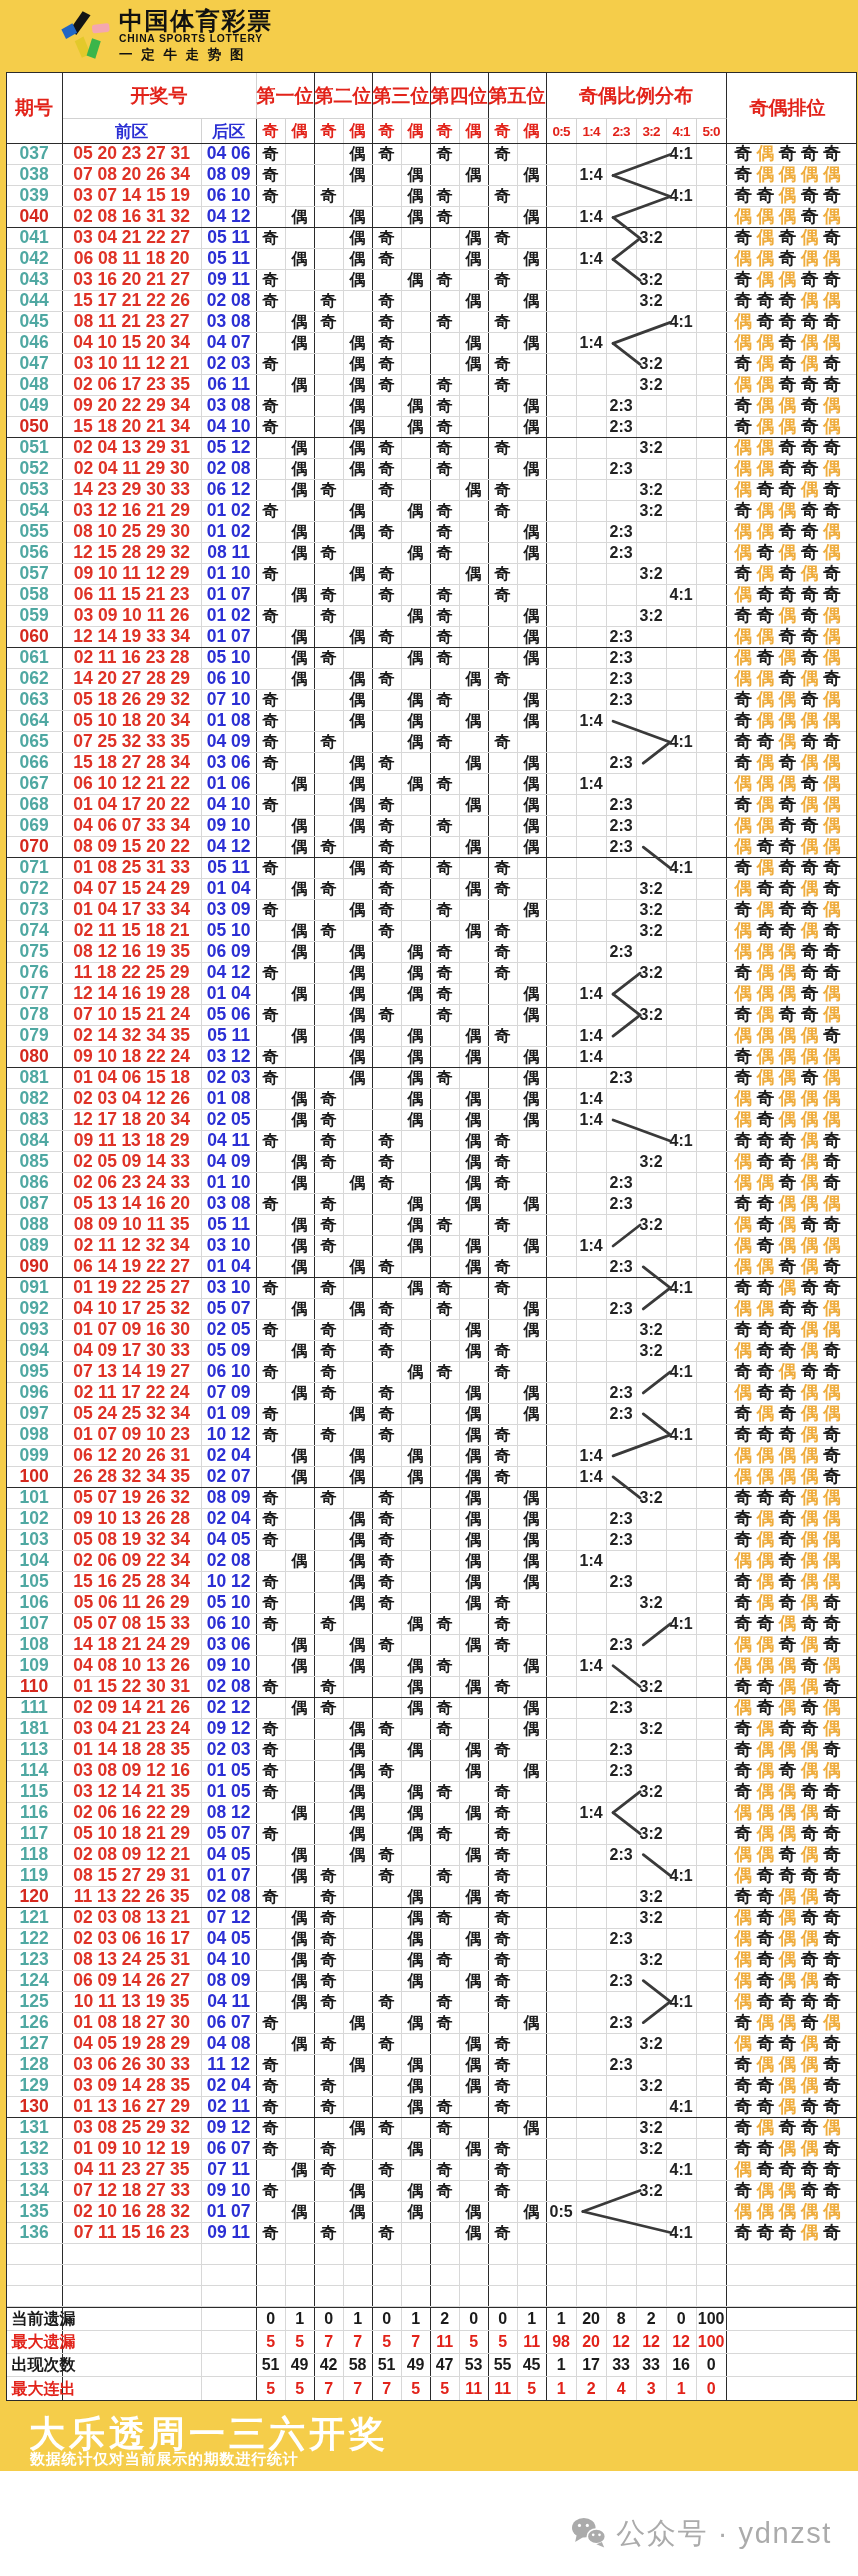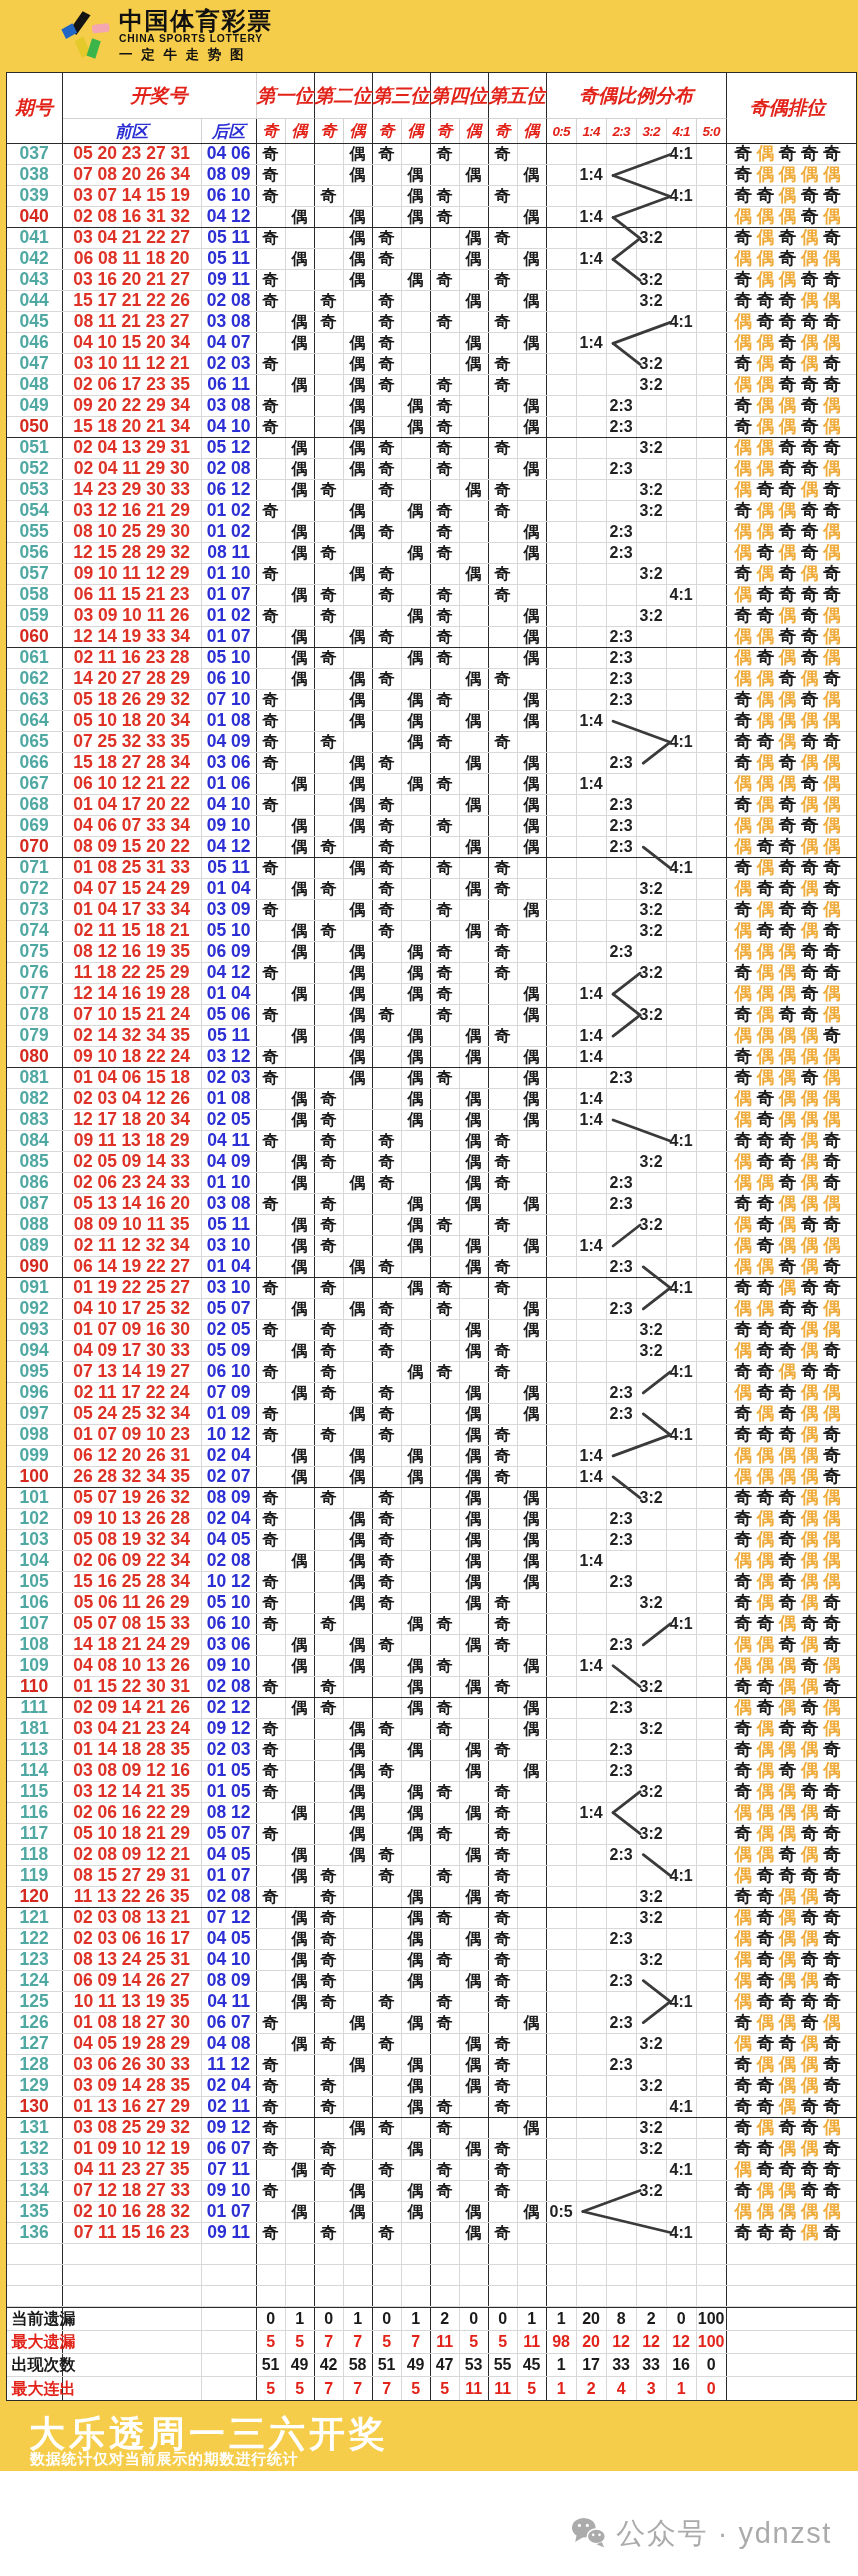--- a/index.html
+++ b/index.html
@@ -11,21 +11,21 @@
   .logo { position:absolute; left:27px; top:8px; display:flex; align-items:flex-start; gap:8px; }
   .logo-text { display:flex; flex-direction:column; align-items:flex-start; }
   .logo-cn { font-size:24px; font-weight:900; color:#111; letter-spacing:1.6px; line-height:1.05; }
   .logo-en { font-size:10.3px; font-weight:700; color:#111; letter-spacing:0.8px; line-height:1.2; }
   .logo-sub { font-size:13.5px; font-weight:700; color:#111; letter-spacing:8.7px; line-height:1.3; margin-top:0.8px; }
   .page-title { position:absolute; right:20.7px; top:12.7px; font-family:"DejaVu Serif", serif;
     font-size:45px; font-weight:900; color:#E2231A; letter-spacing:7.2px; white-space:nowrap; }
 
   
   .sheet { position:absolute; left:5.6px; top:72px; width:851px; background:#fff; border:1.6px solid #2B2B2B; }
-  .thead { display:grid; grid-template-rows:46px 24px; border-bottom:1.6px solid #2B2B2B;font-style:italic; }
+  .thead { display:grid; grid-template-rows:46px 24px; border-bottom:1.6px solid #2B2B2B; }
   .hc { display:flex; align-items:center; justify-content:center; border-right:0.8px solid #D2D2D2;
         border-bottom:0.8px solid #D2D2D2; font-weight:700; color:#E2231A; overflow:visible; white-space:nowrap; }
   .hc.th { border-right:1.6px solid #2B2B2B; }
   .hc.last { border-right:none; }
   .hc.span2 { border-bottom:none; }
   .hc.sub { border-bottom:none; }
   .hc.big { font-size:19px; }
   .hc.zone { font-size:16.7px; color:#2B2FD4; }
   .hc.oe { font-size:16px; }
   .hc.rt { font-size:13.5px; letter-spacing:-0.8px; }

